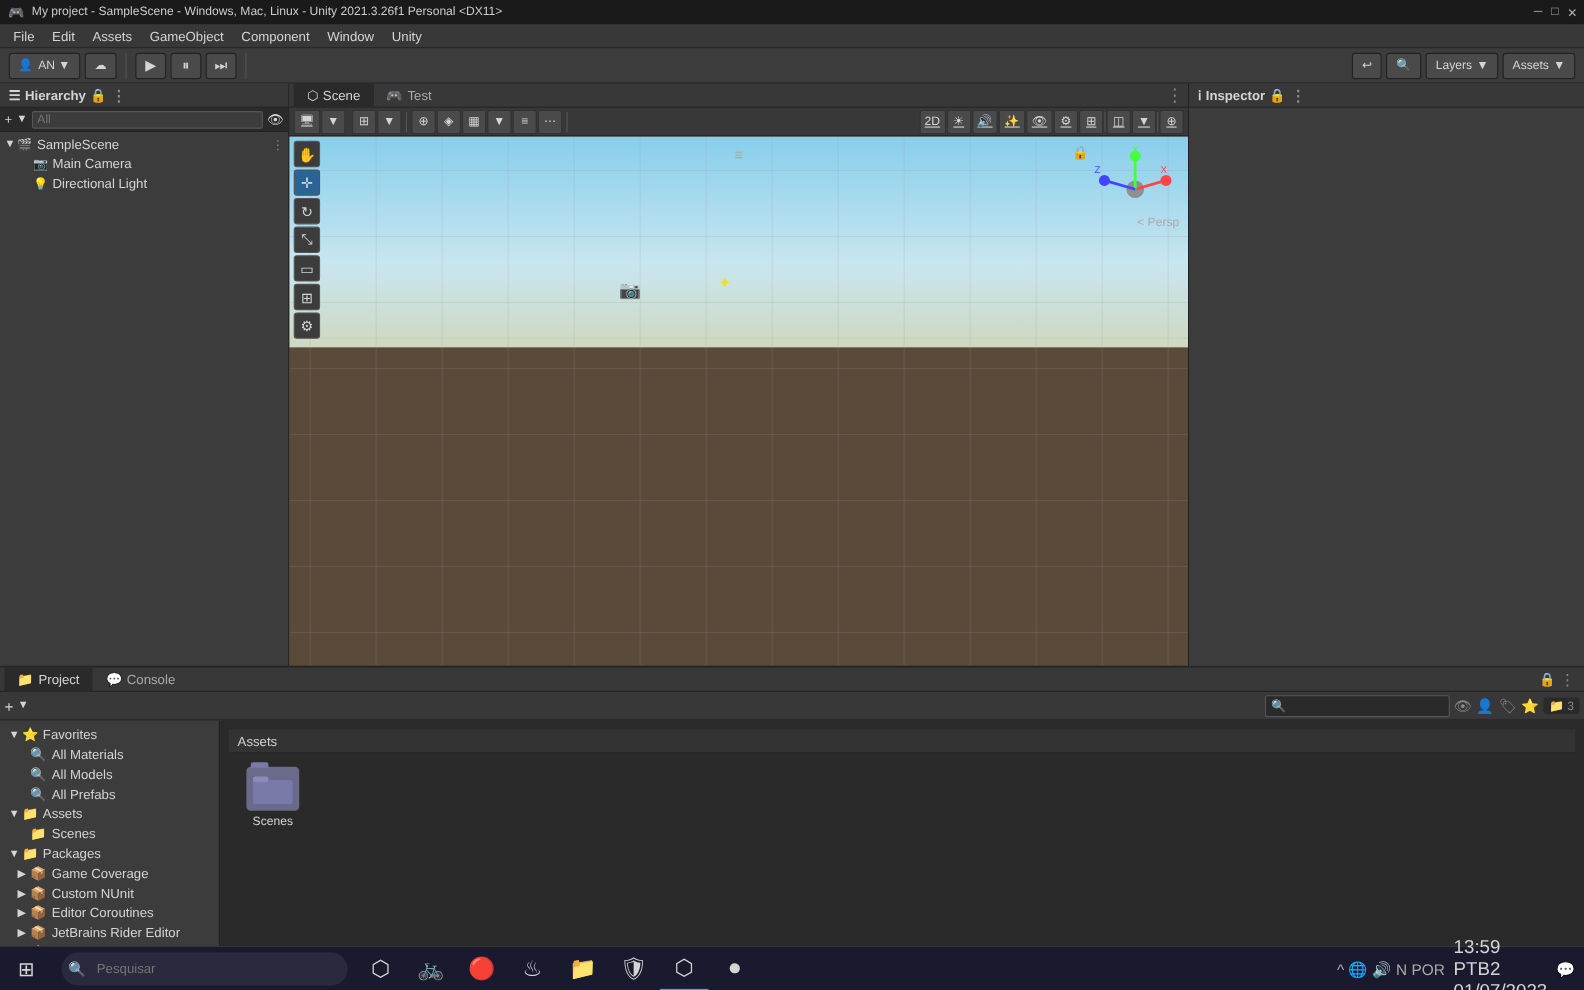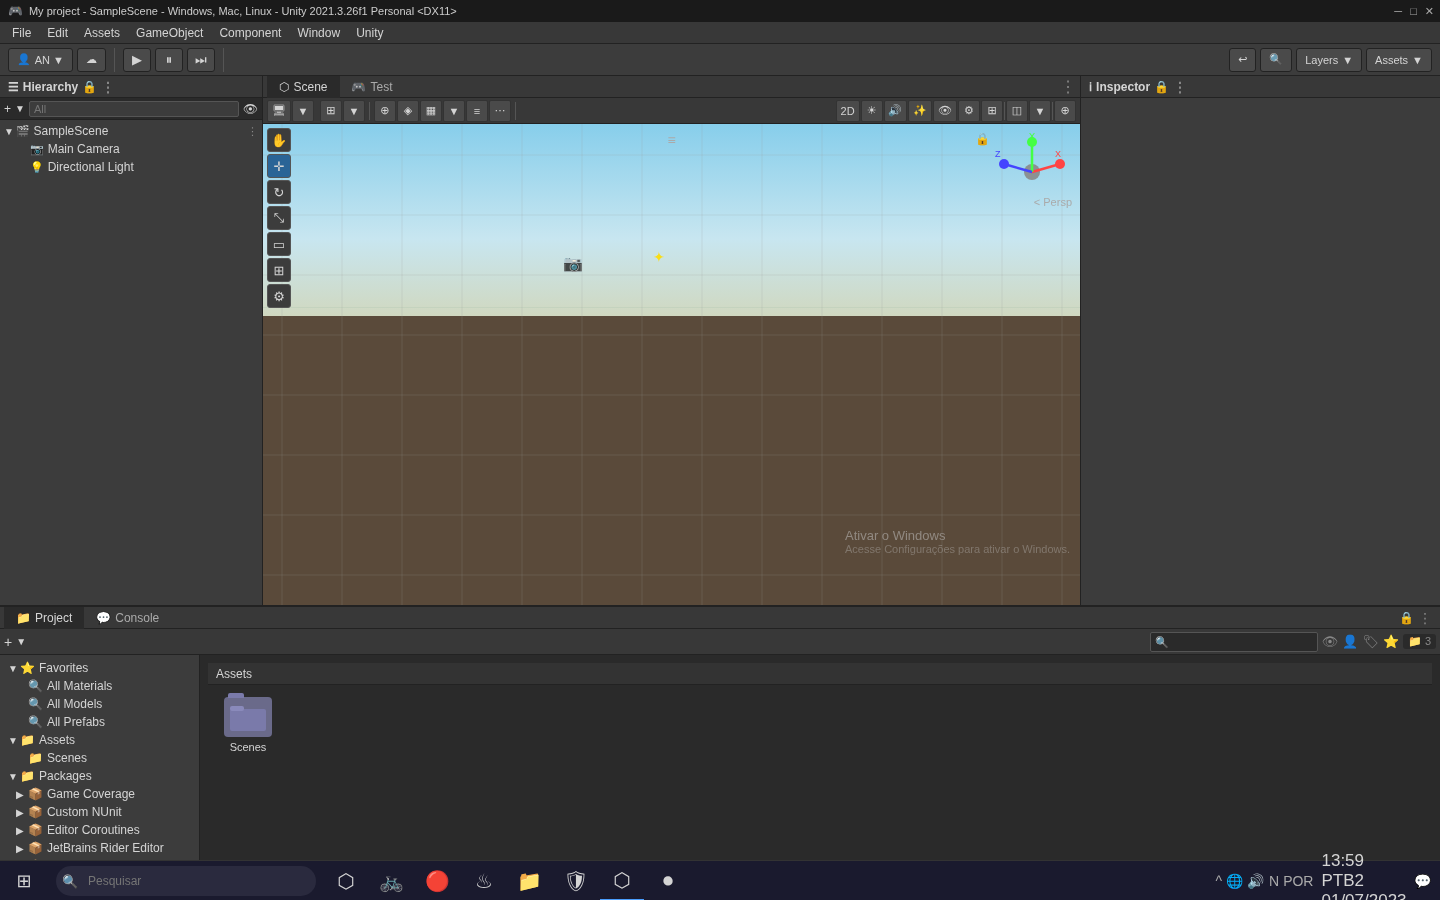--- a/index.html
+++ b/index.html
@@ -683,21 +683,21 @@
       <div class="scene-tool-sep"></div>
       <div style="display:flex;gap:1px;">
         <div class="scene-tool-btn">⊕</div>
         <div class="scene-tool-btn">◈</div>
         <div class="scene-tool-btn">▦</div>
         <div class="scene-tool-btn">▼</div>
         <div class="scene-tool-btn">≡</div>
         <div class="scene-tool-btn">⋯</div>
       </div>
       <div class="scene-tool-sep"></div>
-      <div style="margin-left:auto;display:flex;gap:1px;align-items:center;">
+      <div style="margin-left:auto;display:flex;gap:1px;align-items:center;text-decoration:underline;">
         <div class="scene-tool-btn">2D</div>
         <div class="scene-tool-btn">☀</div>
         <div class="scene-tool-btn">🔊</div>
         <div class="scene-tool-btn">✨</div>
         <div class="scene-tool-btn">👁</div>
         <div class="scene-tool-btn">⚙</div>
         <div class="scene-tool-btn">⊞</div>
         <div style="width:1px;height:18px;background:#555;"></div>
         <div class="scene-tool-btn">◫</div>
         <div class="scene-tool-btn">▼</div>
@@ -745,24 +745,20 @@
       </div>
 
       <div style="position:absolute;top:8px;left:50%;transform:translateX(-50%);font-size:14px;color:#aaa;">≡</div>
 
       <div style="position:absolute;top:8px;right:90px;font-size:12px;color:#aaa;">🔒</div>
 
       <div class="scene-camera-icon">📷</div>
 
       <div class="scene-light-icon">✦</div>
 
-      <div id="activate-watermark">
-        <div style="font-size:13px;color:rgba(200,200,200,0.5);">Ativar o Windows</div>
-        <div style="font-size:11px;color:rgba(200,200,200,0.35);">Acesse Configurações para ativar o Windows.</div>
-      </div>
     </div>
   </div>
 
   <div id="inspector-panel">
     <div class="panel-header">
       <span style="margin-right:4px;">ℹ</span>
       <span>Inspector</span>
       <span class="panel-lock">🔒</span>
       <span class="panel-more">⋮</span>
     </div>

